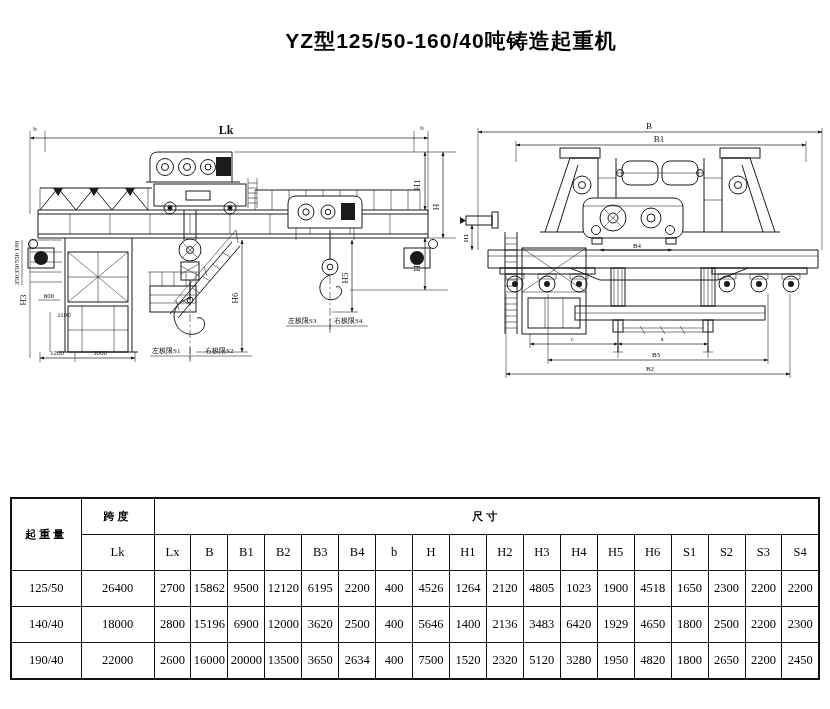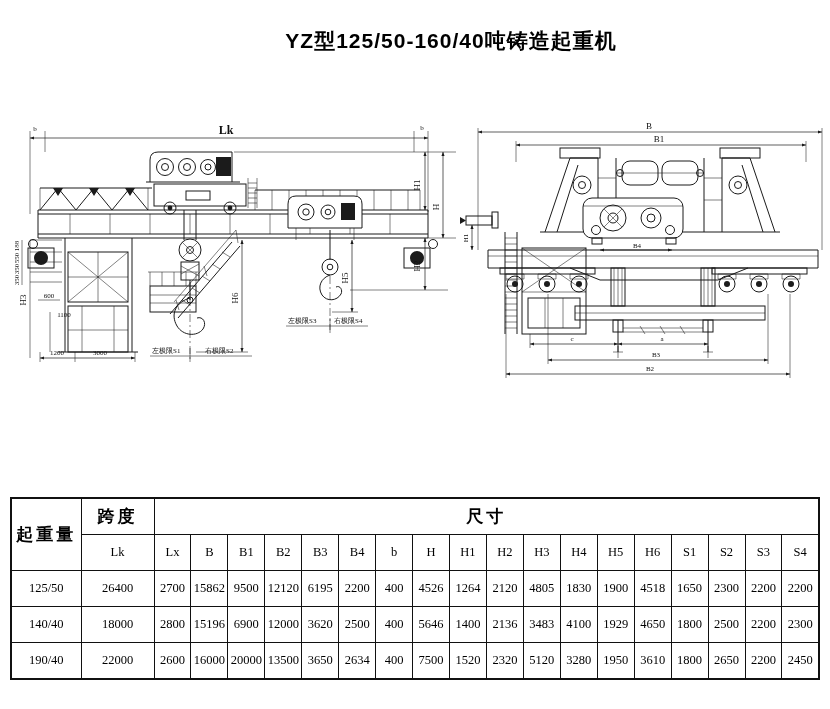--- a/index.html
+++ b/index.html
@@ -17,21 +17,21 @@
   svg text{fill:#111;font-family:"Liberation Serif",serif;}
   .dimtxt{font-size:9px;}
   .dimtxt-b{font-size:12px;font-weight:bold;}
   .dimtxt-s{font-size:7px;}
   .dimtxt-cn{font-size:7px;}
   table.spec{position:absolute;top:497px;left:10px;width:810px;
              border-collapse:collapse;table-layout:fixed;border:2px solid #111;}
   table.spec td{border:1.5px solid #111;text-align:center;vertical-align:middle;
                 height:35px;padding:0;font-family:"Liberation Serif",serif;
                 font-size:12.5px;overflow:hidden;}
-  table.spec td.cjk{font-size:17px;font-weight:bold;letter-spacing:3px;}
+  table.spec td.cjk{font-size:11px;font-weight:bold;letter-spacing:3px;}
 </style>
 </head>
 <body>
 
 <h1 class="title">YZ型125/50-160/40吨铸造起重机</h1>
 
 <svg class="drawings" width="830" height="310" viewBox="0 95 830 310">
   <defs>
     <marker id="ar" viewBox="0 0 10 10" refX="9" refY="5" markerWidth="6.5" markerHeight="6.5" orient="auto-start-reverse">
       <path d="M0,1.5 L9.5,5 L0,8.5 z" fill="#1b1b1b"></path>
@@ -354,21 +354,21 @@
       <td>15862</td>
       <td>9500</td>
       <td>12120</td>
       <td>6195</td>
       <td>2200</td>
       <td>400</td>
       <td>4526</td>
       <td>1264</td>
       <td>2120</td>
       <td>4805</td>
-      <td>1830</td>
+      <td>1023</td>
       <td>1900</td>
       <td>4518</td>
       <td>1650</td>
       <td>2300</td>
       <td>2200</td>
       <td>2200</td>
     </tr>
     <tr>
       <td>140/40</td>
       <td>18000</td>
@@ -376,21 +376,21 @@
       <td>15196</td>
       <td>6900</td>
       <td>12000</td>
       <td>3620</td>
       <td>2500</td>
       <td>400</td>
       <td>5646</td>
       <td>1400</td>
       <td>2136</td>
       <td>3483</td>
-      <td>4100</td>
+      <td>6420</td>
       <td>1929</td>
       <td>4650</td>
       <td>1800</td>
       <td>2500</td>
       <td>2200</td>
       <td>2300</td>
     </tr>
     <tr>
       <td>190/40</td>
       <td>22000</td>
@@ -400,20 +400,20 @@
       <td>13500</td>
       <td>3650</td>
       <td>2634</td>
       <td>400</td>
       <td>7500</td>
       <td>1520</td>
       <td>2320</td>
       <td>5120</td>
       <td>3280</td>
       <td>1950</td>
-      <td>3610</td>
+      <td>4820</td>
       <td>1800</td>
       <td>2650</td>
       <td>2200</td>
       <td>2450</td>
     </tr>
   </tbody>
 </table>
 
 </body></html>

